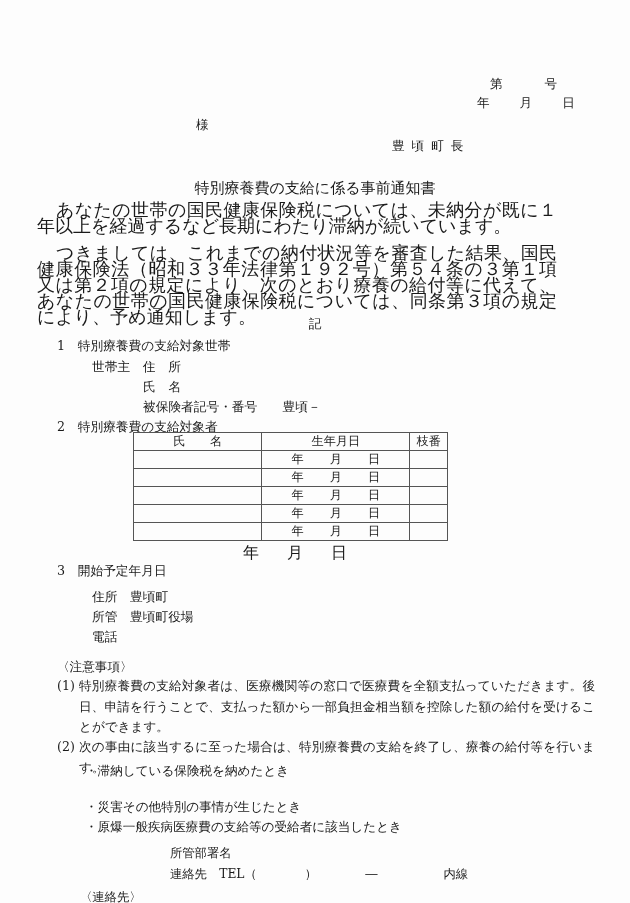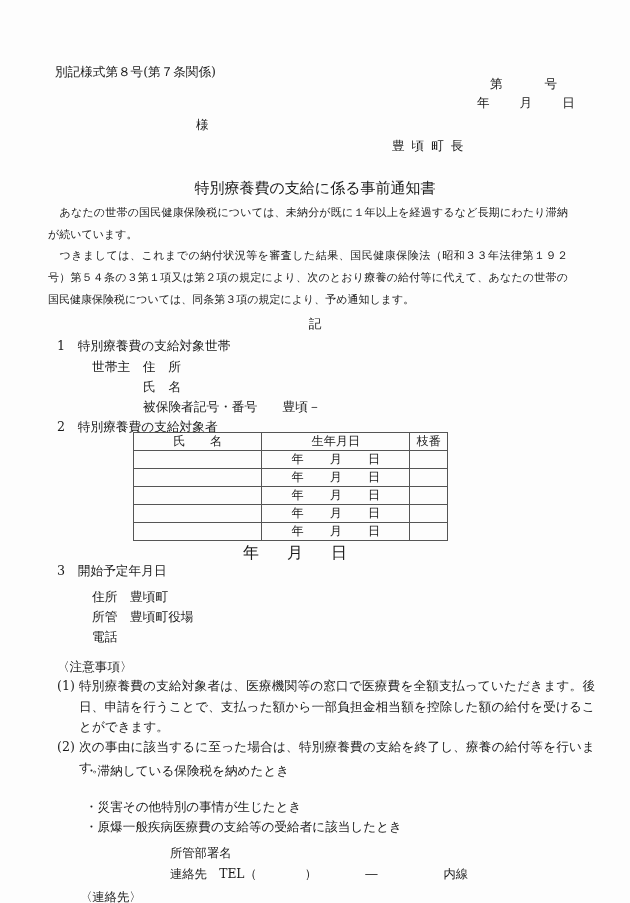--- a/index.html
+++ b/index.html
@@ -58,24 +58,24 @@
     left: 0; top: 179px;
     width: 630px;
     text-align: center;
     font-size: 15px;
     white-space: pre;
   }
 
   
   .body-block {
     position: absolute;
-    left: 48px;
+    left: 37px;
     width: 520px;
-    font-size: 11px;
-    line-height: 22px;
+    font-size: 18px;
+    line-height: 16px;
     text-align: justify;
     text-justify: inter-character;
   }
   #para1 { top: 202px; }
   #para2 { top: 245px; }
   .indent { text-indent: 1.05em; }
 
   #ki-mark {
     left: 0; top: 316px;
     width: 630px;
@@ -160,21 +160,20 @@
   #contact-tel   { left: 170px; top: 866px; font-size: 12.3px; }
   #contact-tel .gap-a { display:inline-block; width: 48px; }
   #contact-tel .gap-b { display:inline-block; width: 48px; }
   #contact-tel .gap-c { display:inline-block; width: 66px; }
 </style>
 </head>
 <body>
 
 <div class="page">
 
-  <div class="abs" id="form-number">別記様式第８号(第７条関係)</div>
 
   <div class="abs" id="doc-number-line"><span>第</span><span class="gap"></span><span>号</span></div>
 
   <div class="abs" id="doc-date-line"><span>年</span><span class="gap"></span><span>月</span><span class="gap"></span><span>日</span></div>
 
   <div class="abs" id="addressee-sama">様</div>
 
   <div class="abs" id="issuer">豊頃町長</div>
 
   <div class="abs" id="doc-title">特別療養費の支給に係る事前通知書</div>

